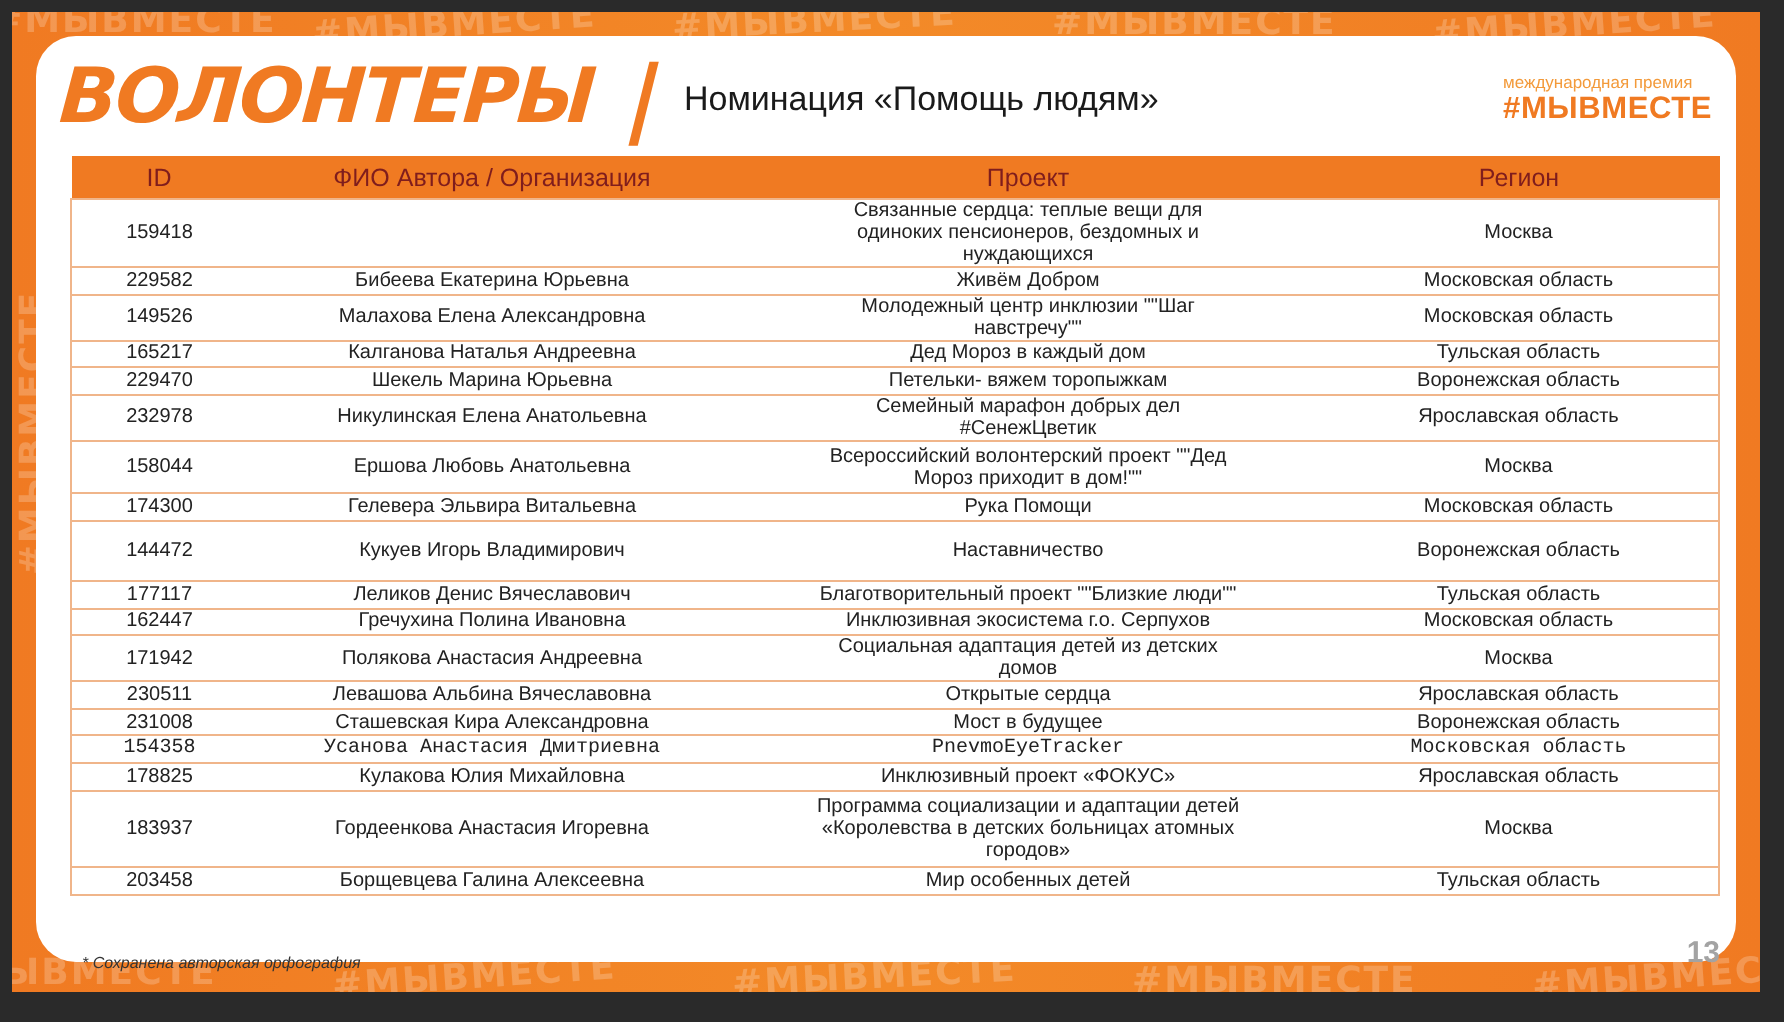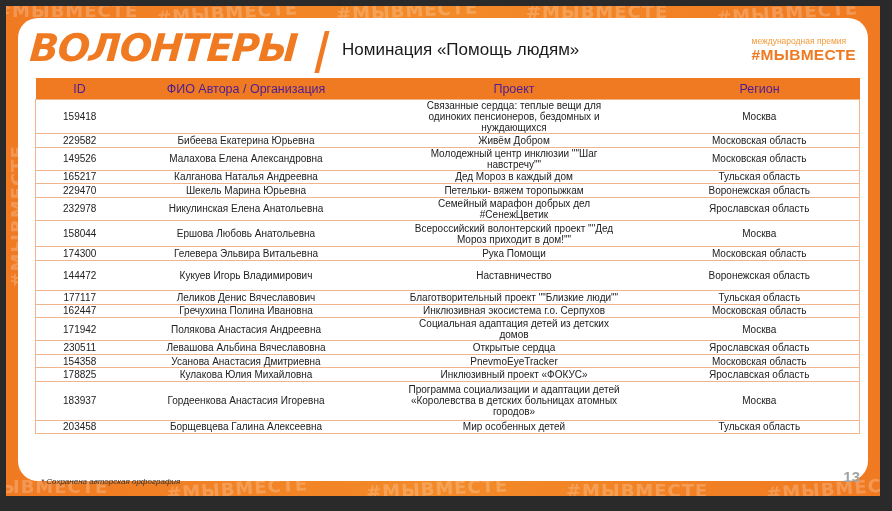--- a/index.html
+++ b/index.html
@@ -47,21 +47,21 @@
   .brand-main {
     font-family: "Liberation Sans", sans-serif; font-weight: bold; font-size: 15.5px; color: #f07a22; line-height: 17px;
     letter-spacing: 0.3px;
   }
   table.data {
     position: absolute; left: 35px; top: 78px; width: 824px;
     border-collapse: collapse; table-layout: fixed;
     font-family: "Liberation Sans", sans-serif; font-size: 10px; color: #222;
   }
   table.data th {
-    background: #f07a22; color: #4c1d95; font-weight: normal; font-size: 12.5px;
+    background: #f07a22; color: #7f1d1d; font-weight: normal; font-size: 12.5px;
     height: 21px; padding: 0; text-align: center;
   }
   table.data td {
     border-top: 1px solid #f0b58a; padding: 0 4px; text-align: center;
     line-height: 11px; vertical-align: middle;
   }
   table.data tr td:first-child { border-left: 1px solid #f0b58a; }
   table.data tr td:last-child { border-right: 1px solid #f0b58a; }
   table.data tr:last-child td { border-bottom: 1px solid #f0b58a; }
   .footnote {
@@ -189,20 +189,26 @@
         <td style="padding: 0px 36px;">Социальная адаптация детей из детских домов</td>
         <td>Москва</td>
       </tr>
       <tr style="height: 13.6px;">
         <td>230511</td>
         <td>Левашова Альбина Вячеславовна</td>
         <td style="padding: 0px 36px;">Открытые сердца</td>
         <td>Ярославская область</td>
       </tr>
       <tr style="height: 13.6px;">
+        <td>231008</td>
+        <td>Сташевская Кира Александровна</td>
+        <td style="padding: 0px 36px;">Мост в будущее</td>
+        <td>Воронежская область</td>
+      </tr>
+      <tr style="height: 13.6px; font-family: Liberation Mono, monospace;">
         <td>154358</td>
         <td>Усанова Анастасия Дмитриевна</td>
         <td style="padding: 0px 36px; margin-top: 28px;">PnevmoEyeTracker</td>
         <td>Московская область</td>
       </tr>
       <tr style="height: 13.6px;">
         <td>178825</td>
         <td>Кулакова Юлия Михайловна</td>
         <td style="padding: 0px 36px;">Инклюзивный проект «ФОКУС»</td>
         <td>Ярославская область</td>

